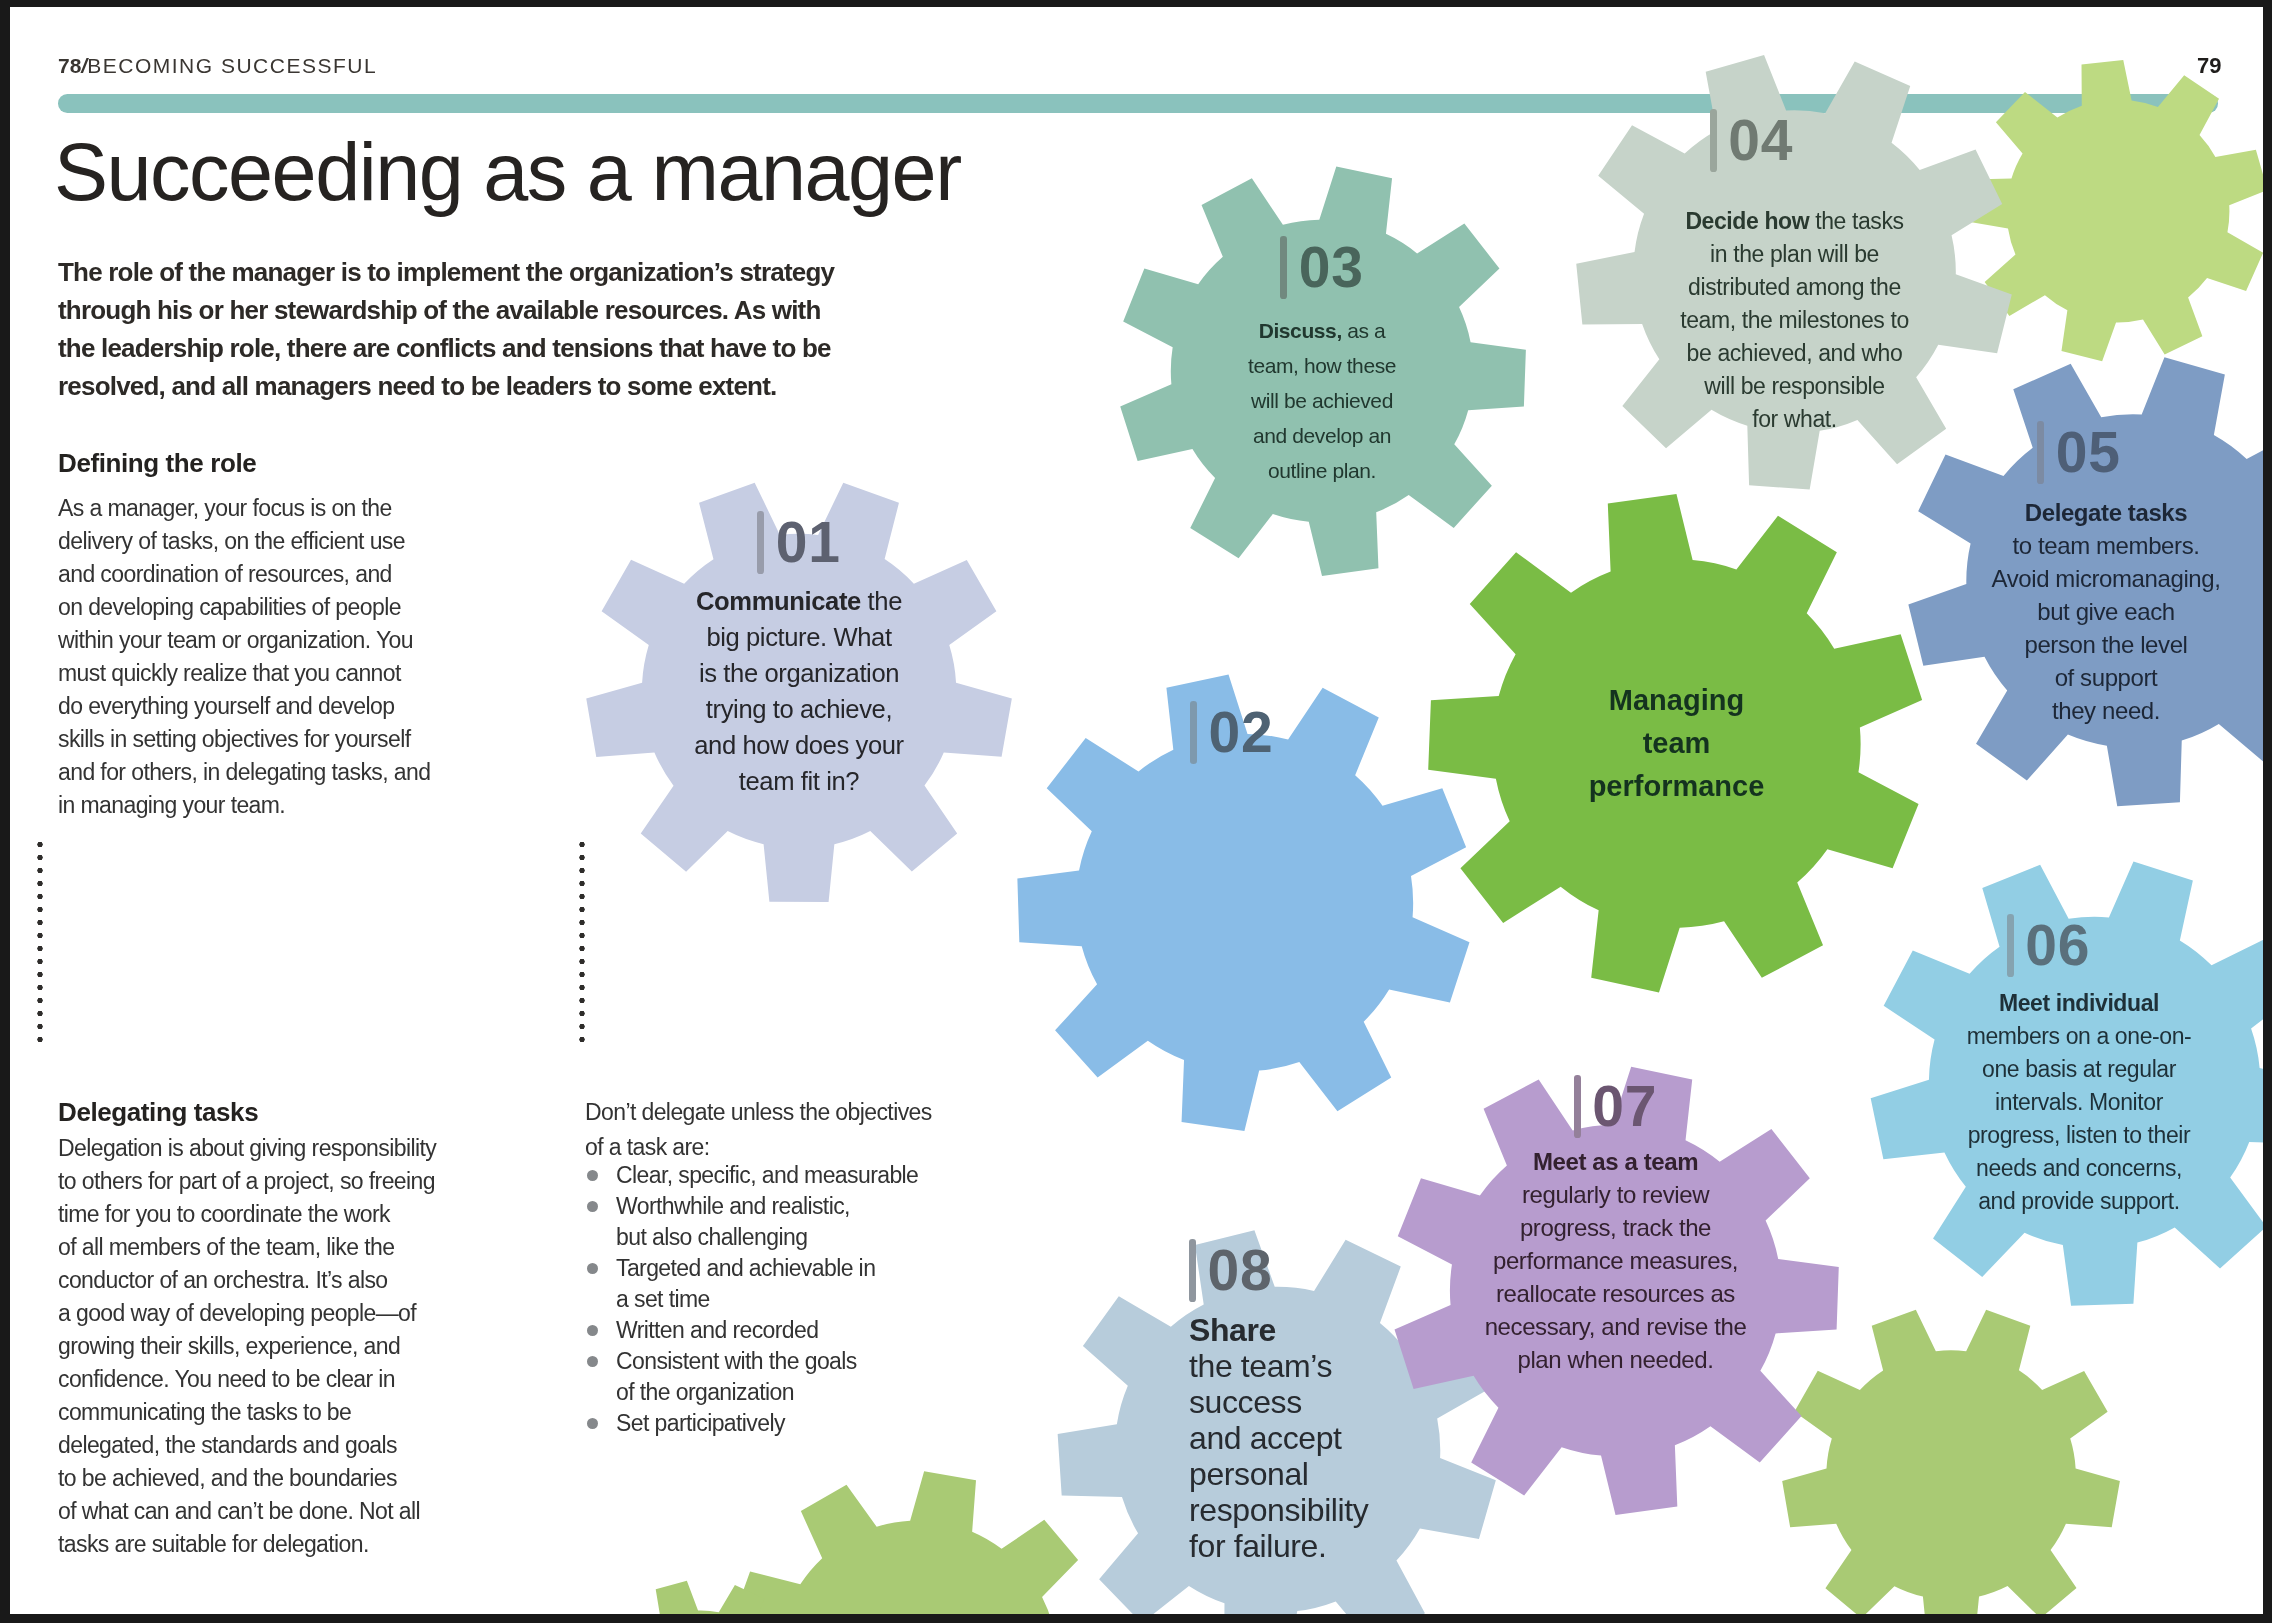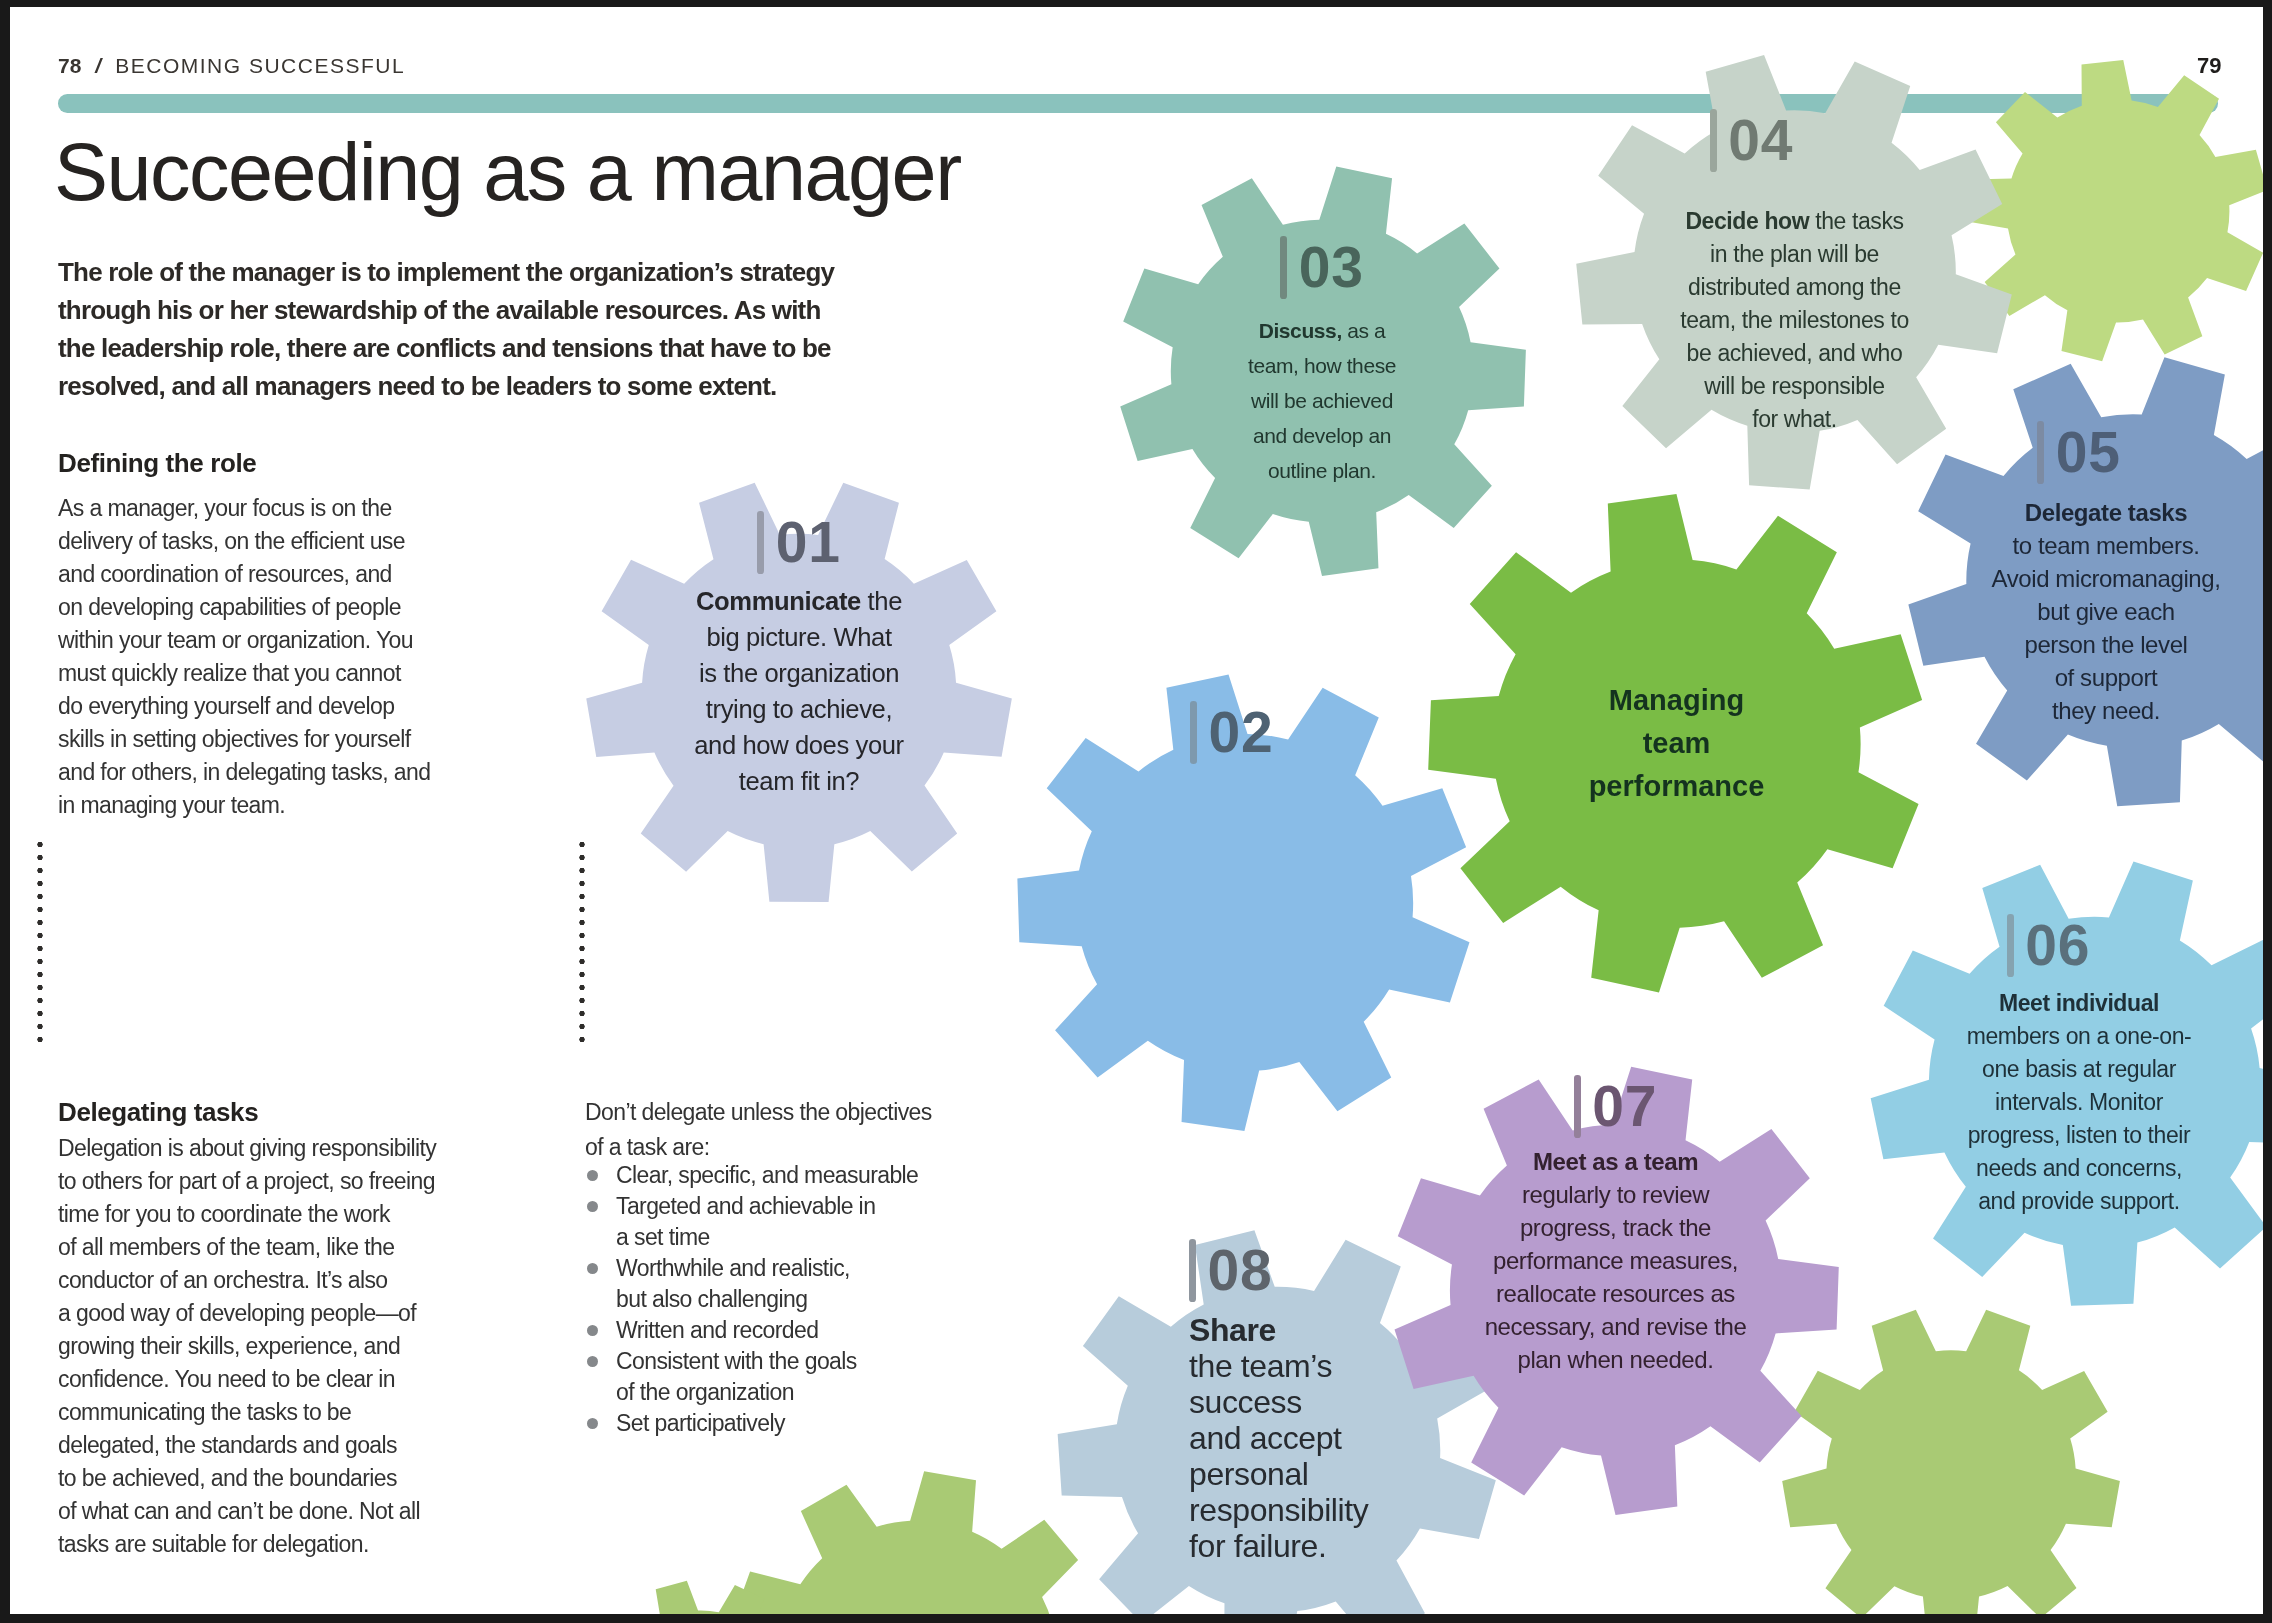--- a/index.html
+++ b/index.html
@@ -6,21 +6,21 @@
   .page-frame{position:relative;width:2273px;height:1624px;background:#ffffff;overflow:hidden;
     font-family:"Liberation Sans","DejaVu Sans",sans-serif;color:#2b2b2b;}
   .edge{position:absolute;background:#191919;z-index:60;}
   .edge.top{left:0;top:0;width:2273px;height:7px;}
   .edge.left{left:0;top:0;width:10px;height:1624px;}
   .edge.right{left:2263px;top:0;width:9.3px;height:1624px;}
   .edge.bottom{left:0;top:1614px;width:2273px;height:9.3px;}
 
   
   .runhead{position:absolute;left:58px;top:54px;z-index:5;font-size:21px;letter-spacing:1.5px;
-    display:flex;align-items:baseline;gap:14px;color:#3a3632;}
+    display:flex;align-items:baseline;gap:0;color:#3a3632;}
   .runhead .folio{font-weight:bold;letter-spacing:0;}
   .runhead .slash{font-weight:bold;font-style:italic;letter-spacing:0;}
   .folio-right{position:absolute;left:2197px;top:53px;z-index:5;font-size:22px;font-weight:bold;color:#1f1d1b;}
   .accent-bar{position:absolute;left:58px;top:94px;width:2160px;height:18.6px;border-radius:9.3px;
     background:#8ac2bd;z-index:1;}
 
   .page-title{position:absolute;left:54px;top:130px;z-index:5;font-size:81px;line-height:1.05;
     font-weight:400;letter-spacing:-1.5px;color:#262321;}
 
   .intro{position:absolute;left:58px;top:253px;width:898px;z-index:5;font-size:26px;line-height:38px;
@@ -133,24 +133,24 @@
 communicating the tasks to be
 delegated, the standards and goals
 to be achieved, and the boundaries
 of what can and can’t be done. Not all
 tasks are suitable for delegation.</div>
 
   <div class="check-intro">Don’t delegate unless the objectives
 of a task are:</div>
   <ul class="check-list">
     <li>Clear, specific, and measurable</li>
+    <li>Worthwhile and realistic,
+but also challenging</li>
     <li>Targeted and achievable in
 a set time</li>
-    <li>Worthwhile and realistic,
-but also challenging</li>
     <li>Written and recorded</li>
     <li>Consistent with the goals
 of the organization</li>
     <li>Set participatively</li>
   </ul>
 
   <div class="gear" style="left:1967px;top:60px;width:302px;height:302px;">
     <svg viewBox="-103 -103 206 206">
         <use href="#cog" transform="rotate(24)" fill="#bdda82"></use>
       </svg>

